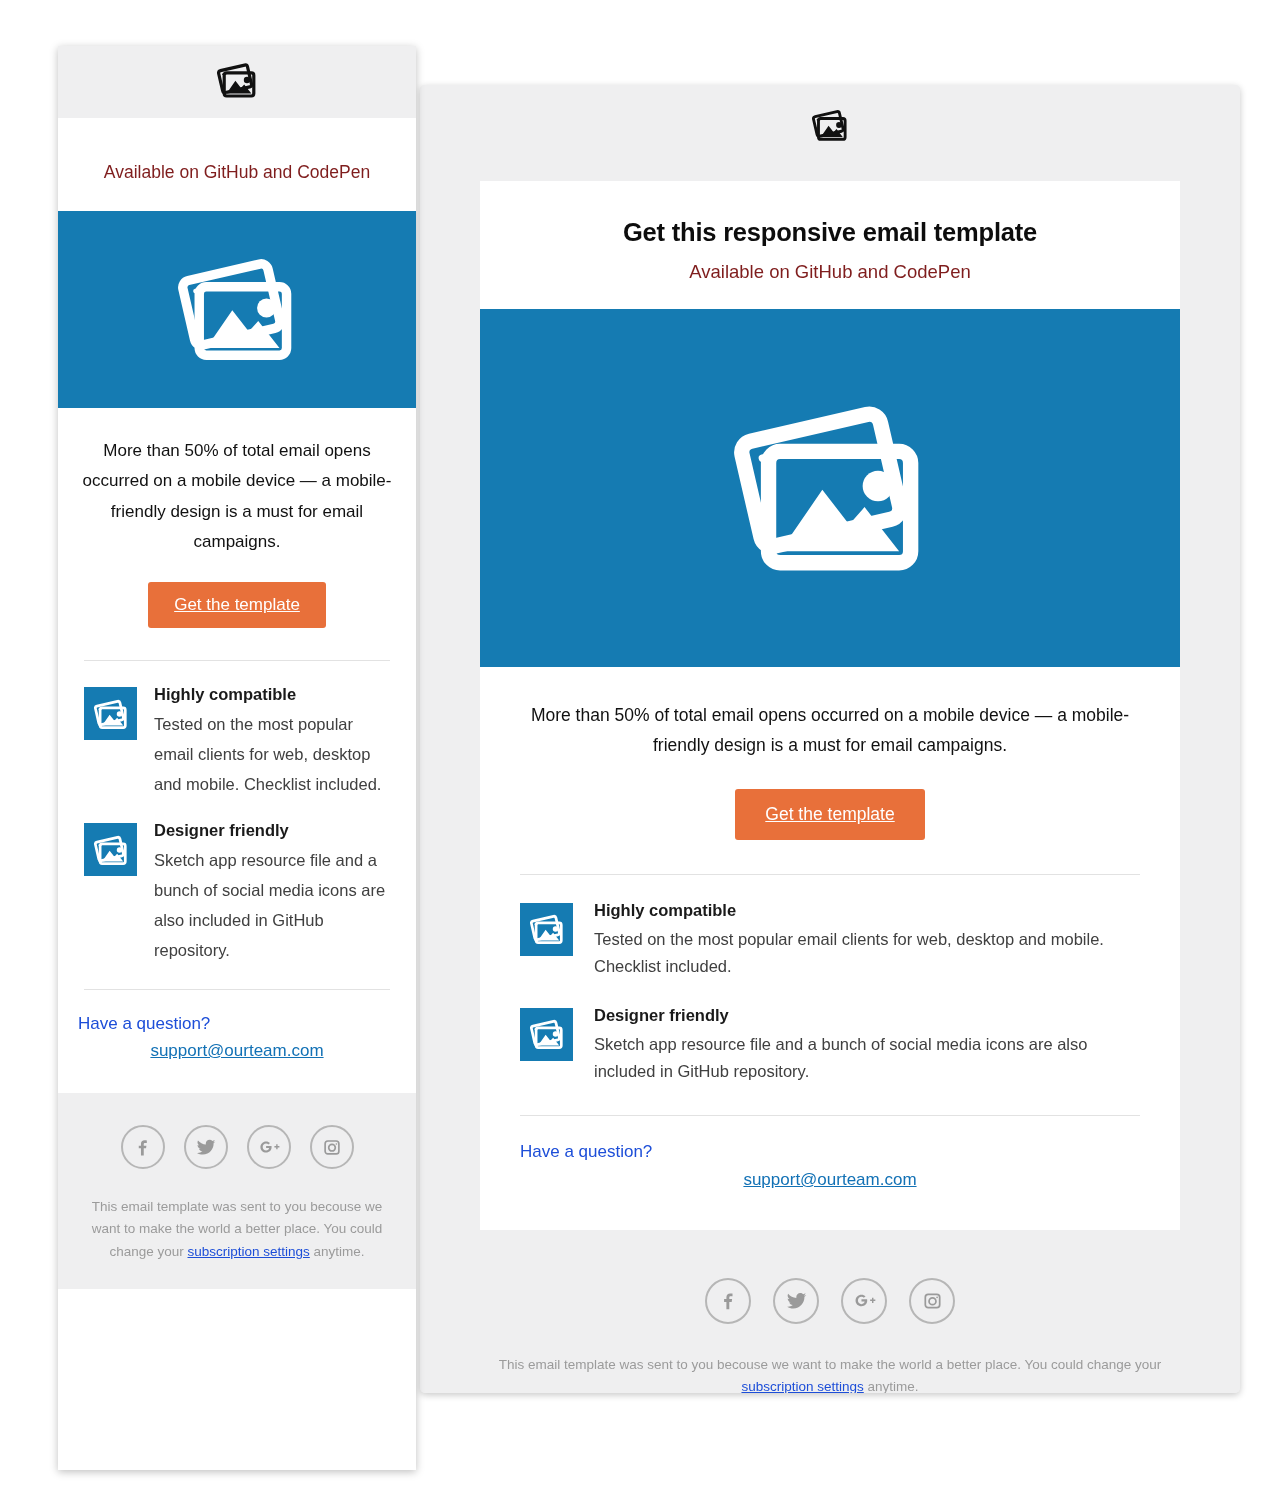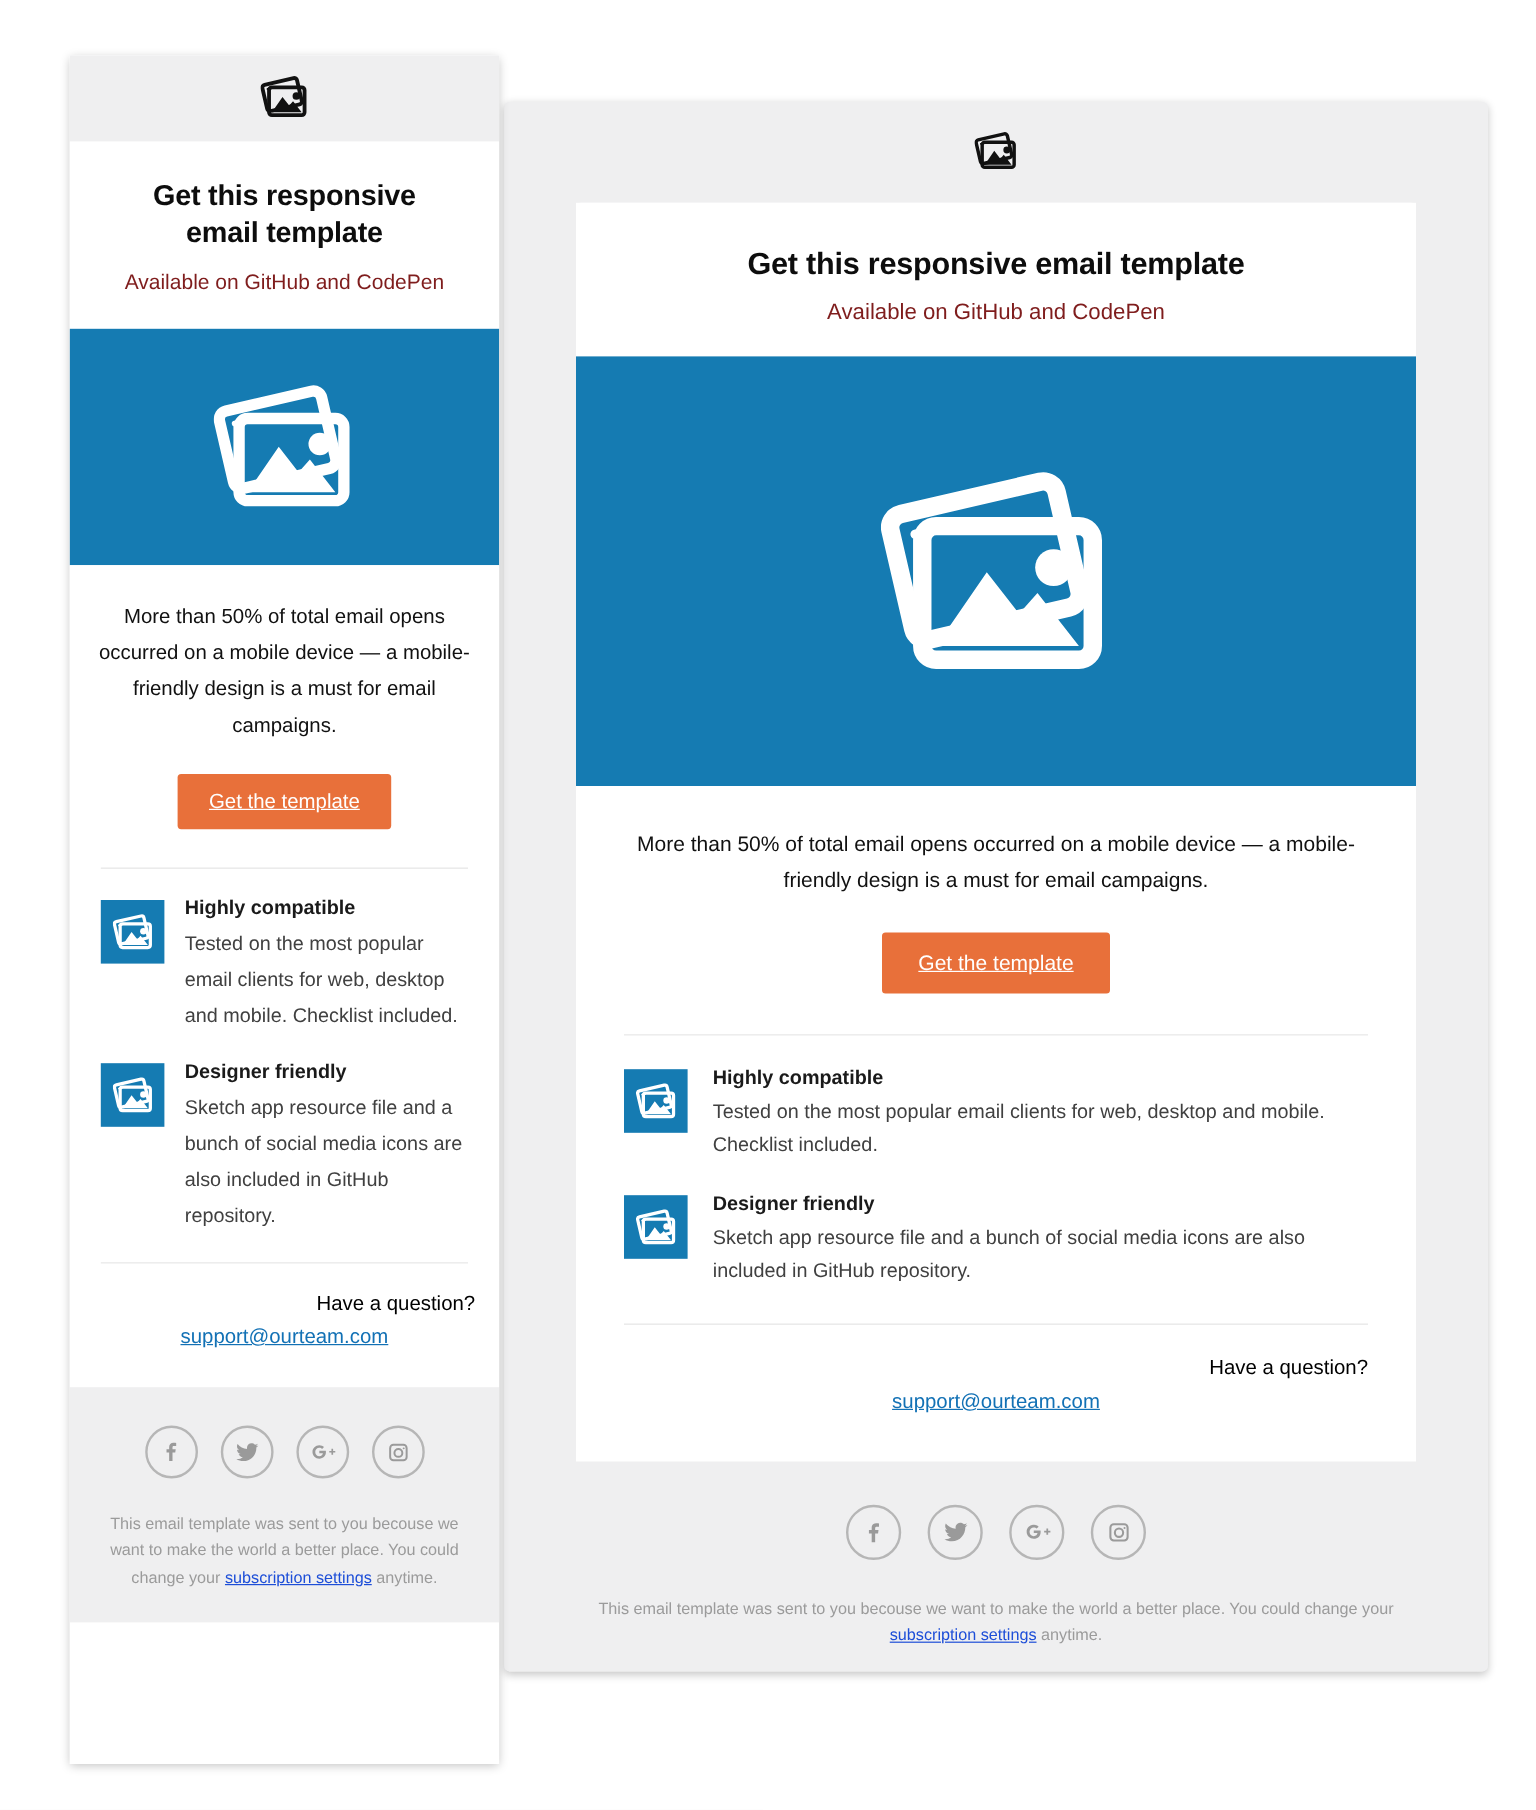--- a/index.html
+++ b/index.html
@@ -54,21 +54,21 @@
   }
   .feat-title { font-weight: bold; color: #1a1a1a; }
   .feat-body { color: #404040; }
   .feat-ico {
     background: #157bb2;
     flex: none;
     display: flex;
     align-items: center;
     justify-content: center;
   }
-  .q-title { text-align: right; color: #000000; }
+  .q-title { text-align: left; color: #1d4ed8; }
   .q-link {
     display: block;
     text-align: center;
     color: #1271b5;
     text-decoration: underline;
     cursor: pointer;
   }
   .socials { display: flex; justify-content: center; }
   .soc {
     border-radius: 50%;
@@ -93,21 +93,21 @@
     background: #efeff0;
     border-radius: 5px;
     box-shadow: 0 2px 7px rgba(0,0,0,0.22);
     overflow: hidden;
   }
   #desktop-panel .d-logo {
     height: 84px;
     display: flex; align-items: center; justify-content: center;
   }
   #desktop-panel .d-card {
-    margin: 0 60px;
+    margin: 12px 60px;
     background: #ffffff;
     border-radius: 4px 4px 0 0;
   }
   #desktop-panel .d-head { padding: 36px 40px 26px; }
   #desktop-panel .d-head .ttl { font-size: 25.5px; line-height: 1.2; }
   #desktop-panel .d-head .sub { font-size: 18.5px; margin-top: 13px; }
   #desktop-panel .d-hero { height: 358px; display: flex; align-items: center; justify-content: center; }
   #desktop-panel .d-body { padding: 33px 46px 0; }
   #desktop-panel .d-body .lead { font-size: 17.5px; line-height: 1.72; }
   #desktop-panel .d-cta-wrap { text-align: center; padding: 29px 0 34px; }
@@ -293,24 +293,20 @@
 
     <div class="m-logo">
       <span style="color:#111;display:block;">
         <svg width="40" height="40" viewBox="0 0 100 100">
             <use href="#photos-glyph"></use>
           </svg>
       </span>
     </div>
 
     <div class="m-head">
-      <div class="ttl">
-        <span>Get this responsive</span><br>
-        <span>email template</span>
-      </div>
       <div class="sub">Available on GitHub and CodePen</div>
     </div>
 
     <div class="m-hero hero">
       <span style="color:#ffffff;display:block;">
         <svg width="118" height="118" viewBox="0 0 100 100">
             <use href="#photos-glyph"></use>
           </svg>
       </span>
     </div>

